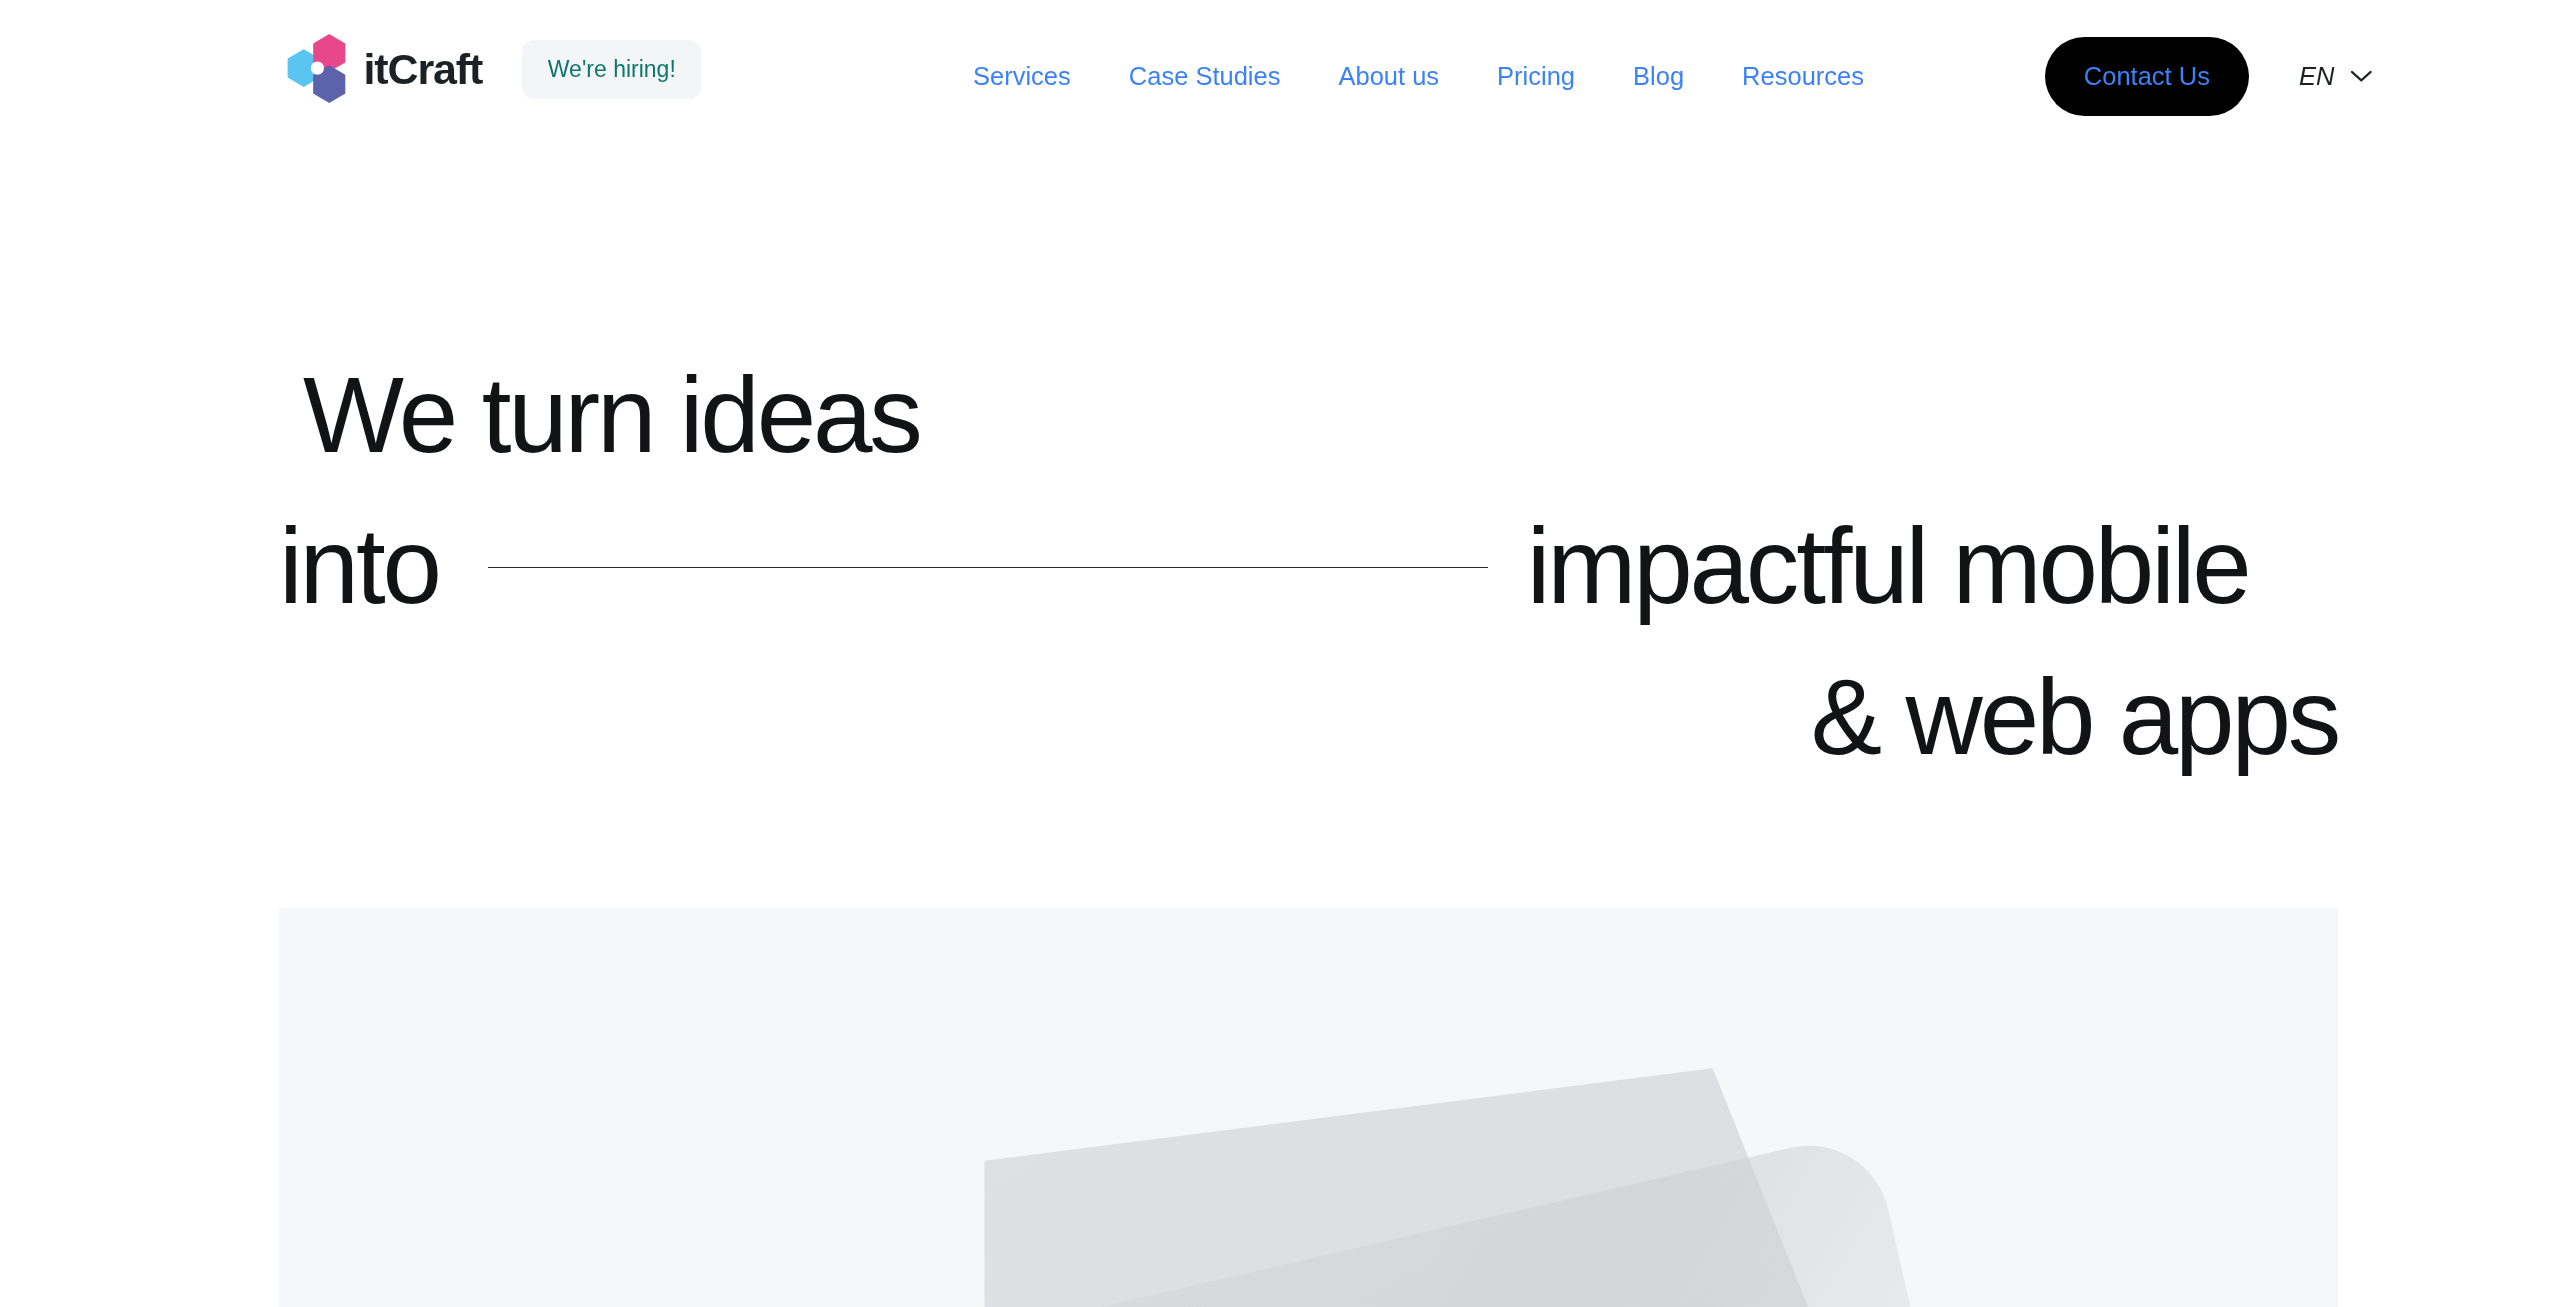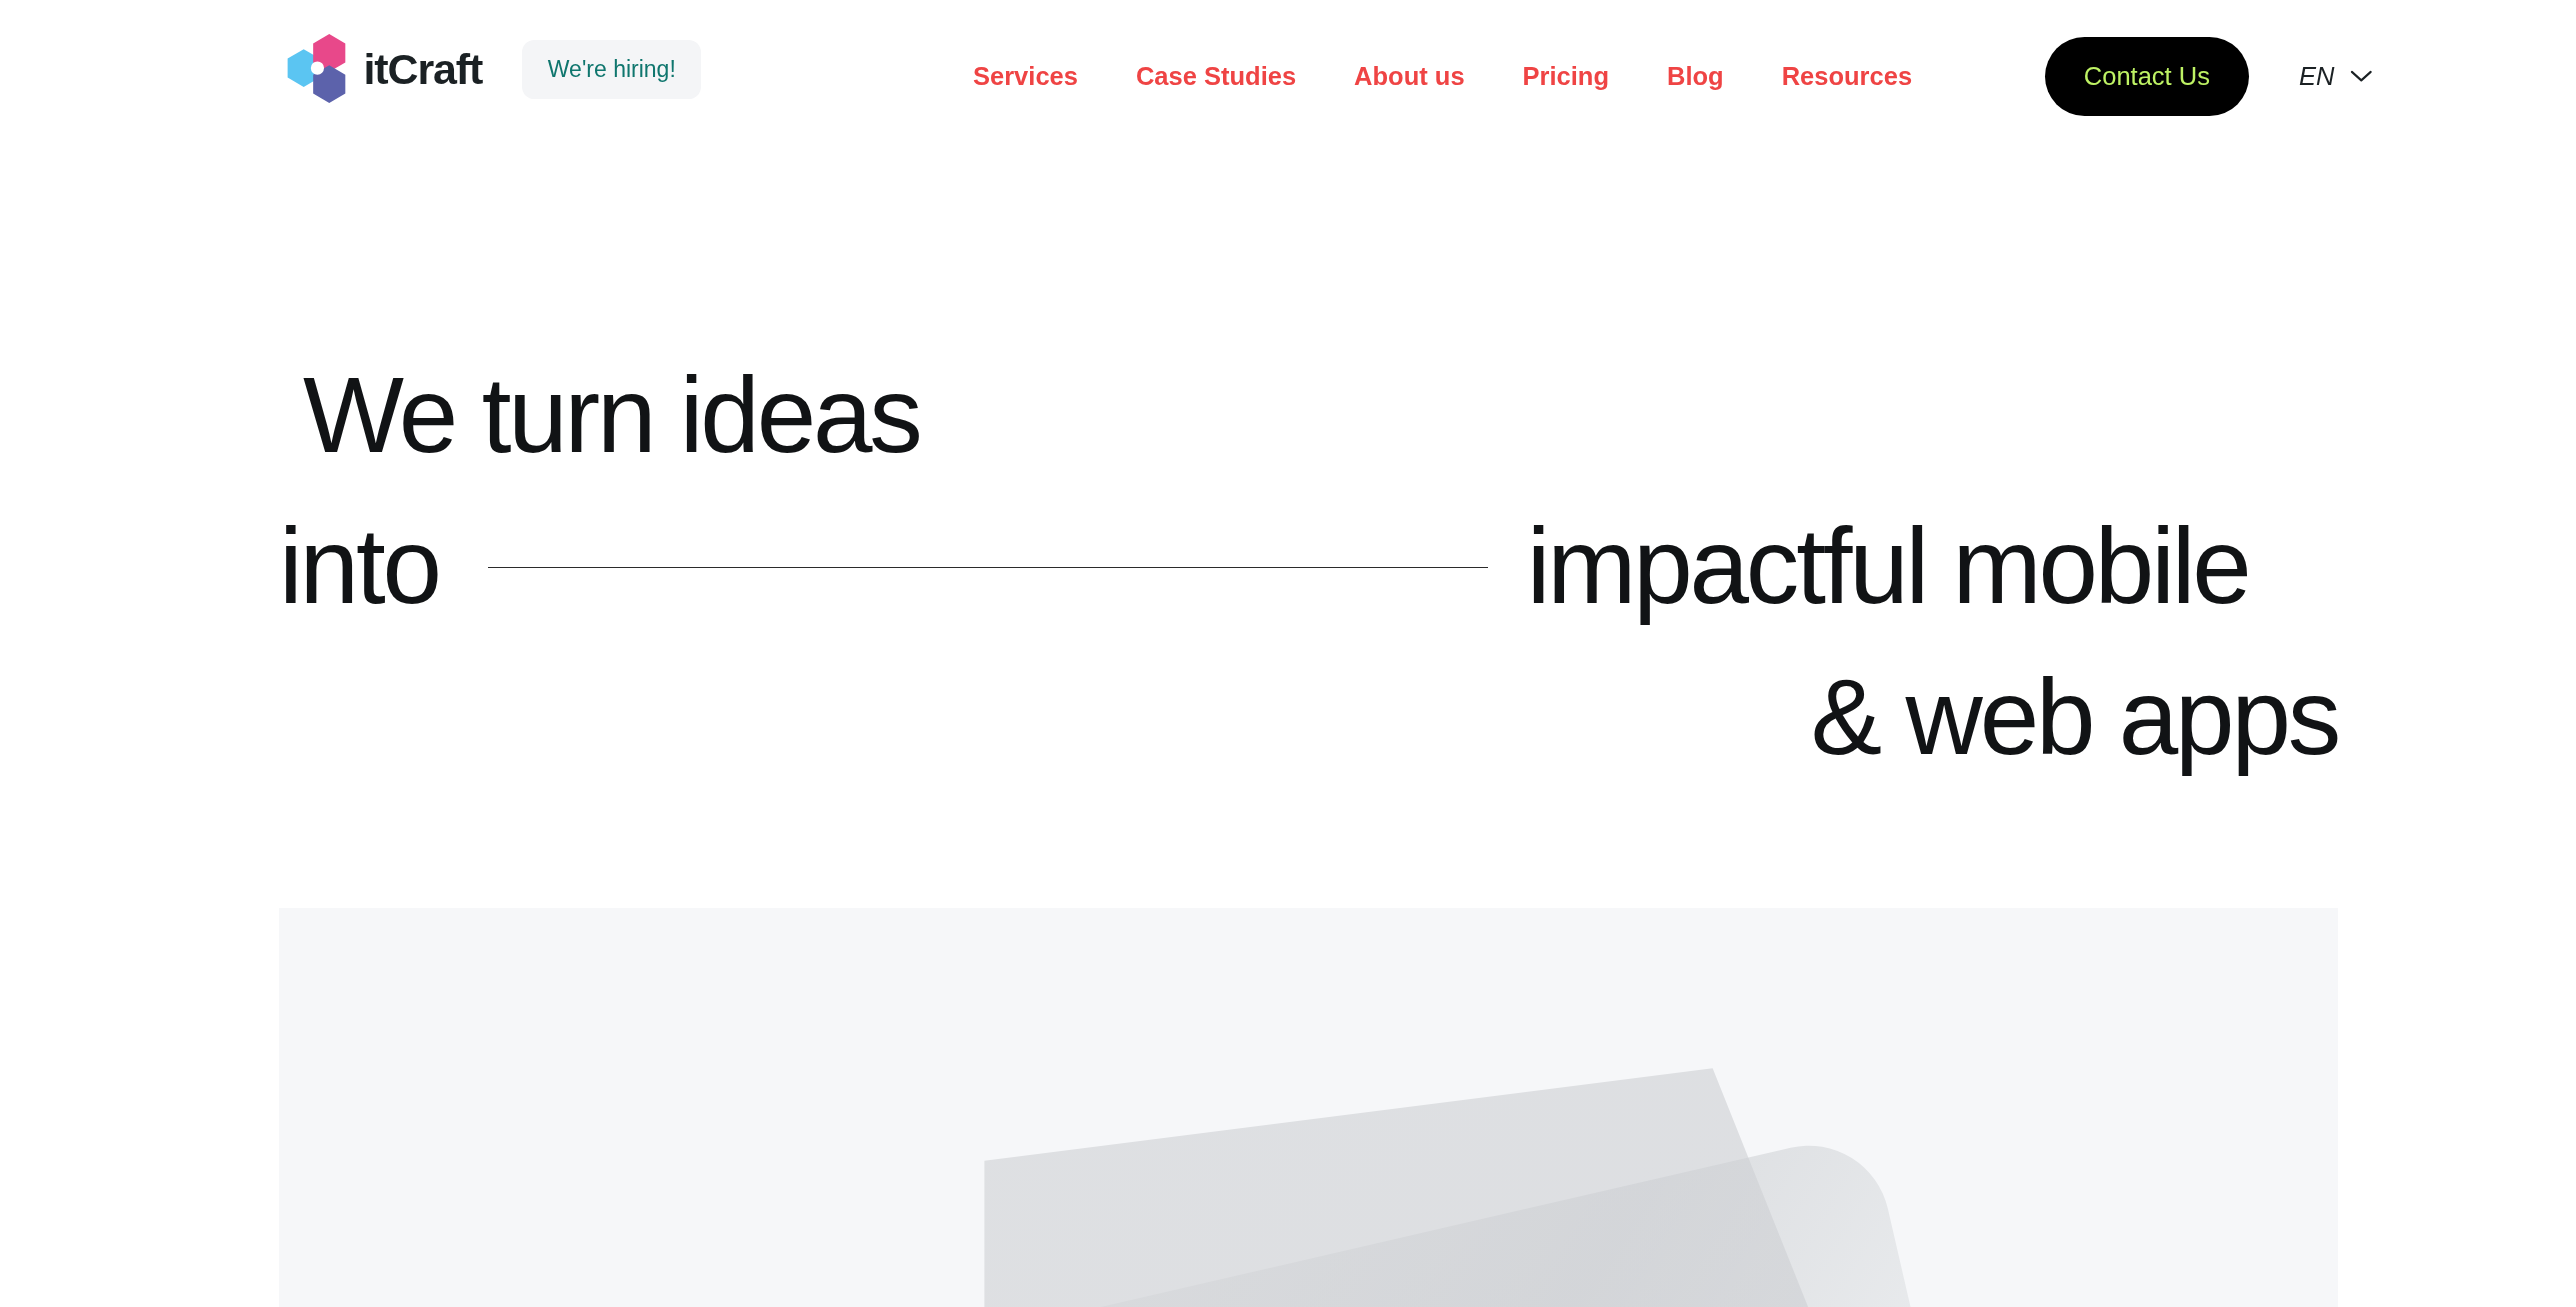--- a/index.html
+++ b/index.html
@@ -80,47 +80,46 @@
     left:944px;
     top:0;
     height:153px;
     display:flex;
     align-items:center;
     gap:0;
   }
 
   .nav-link {
     font-size:25.5px;
-    color:#ef4444;
+    color:#3b82f6;
     text-decoration:none;
     white-space:nowrap;
     padding:0 29px;
     line-height:1;
     cursor:pointer;
-    font-weight:bold;
   }
 
   .header-right {
     position:absolute;
     right:203px;
     top:0;
     height:153px;
     display:flex;
     align-items:center;
     gap:0;
   }
 
   .contact-btn {
     display:flex;
     align-items:center;
     justify-content:center;
     height:79px;
     padding:0 39px;
     background:#000000;
-    color:#bef264;
+    color:#3b82f6;
     border:none;
     border-radius:40px;
     font-family:"Liberation Sans", sans-serif;
     font-size:25.5px;
     white-space:nowrap;
     cursor:pointer;
   }
 
   .lang-switch {
     display:flex;

